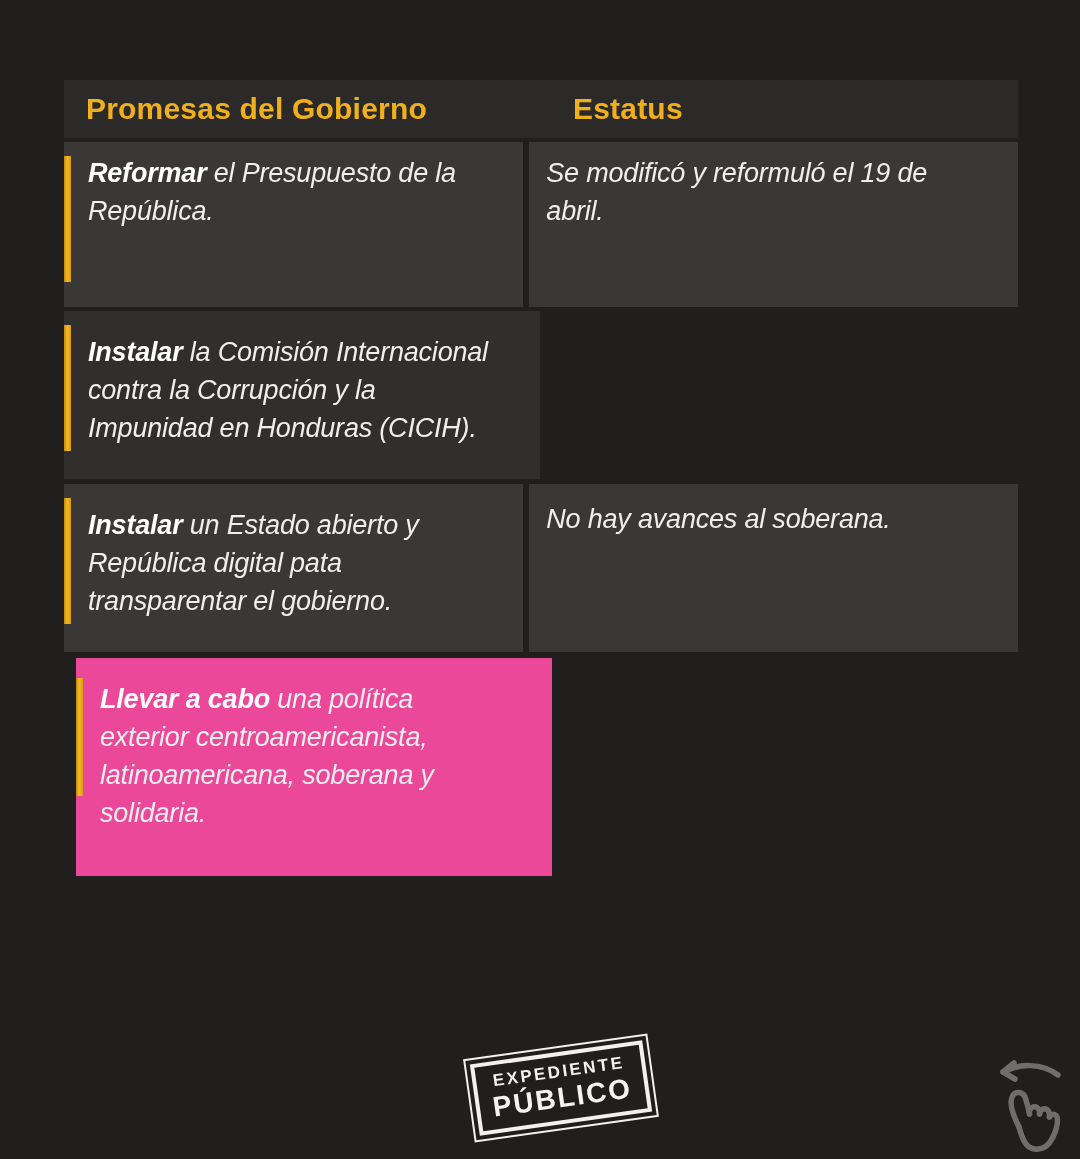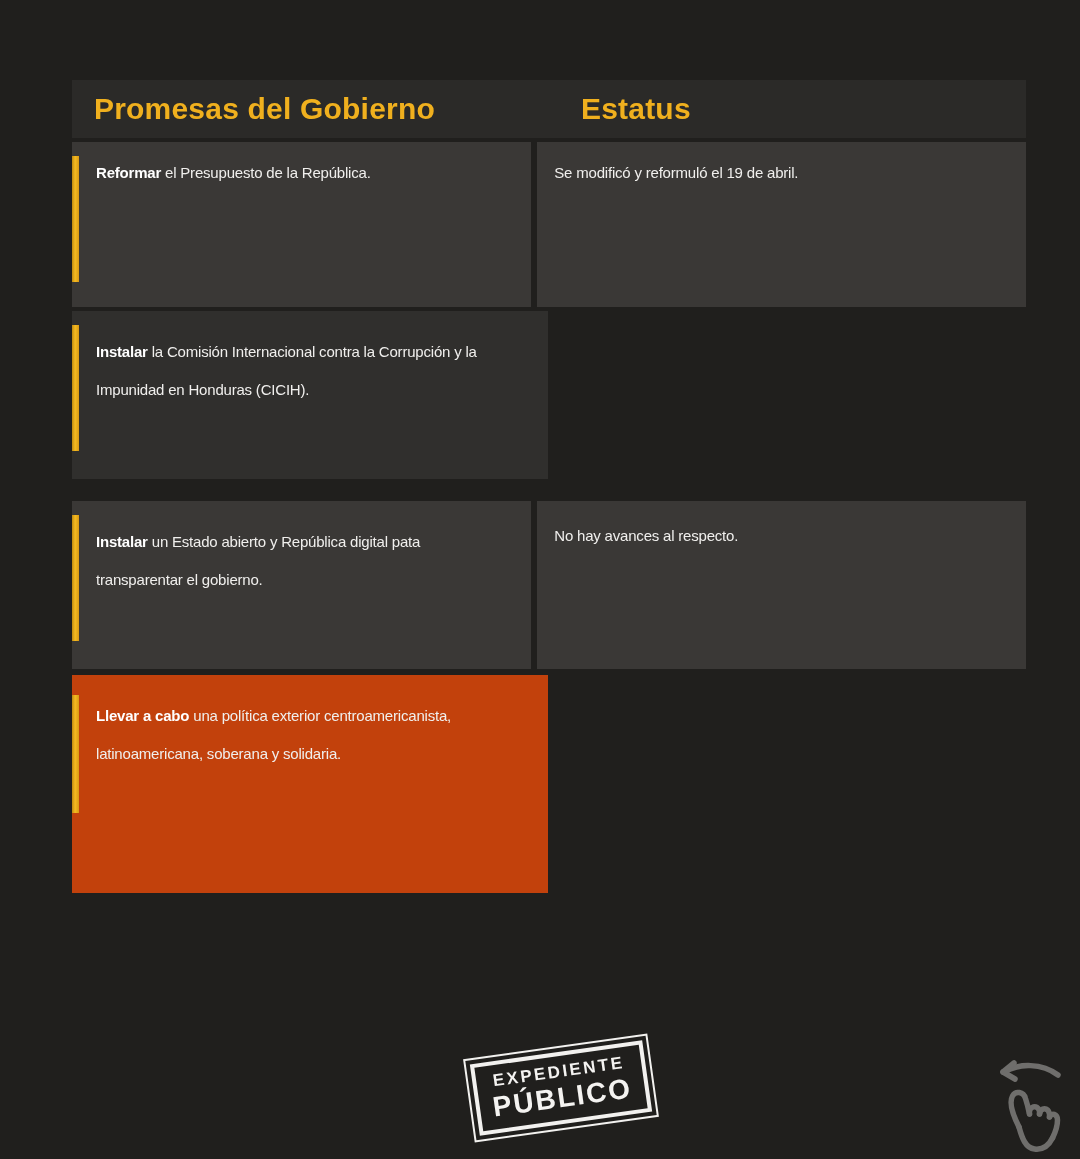--- a/index.html
+++ b/index.html
@@ -6,49 +6,49 @@
   html,body { width:1080px; height:1159px; }
   body {
     background:#201f1d;
     font-family:"Liberation Sans", sans-serif;
     overflow:hidden;
     position:relative;
   }
   .canvas { position:absolute; inset:0; width:1080px; height:1159px; }
 
   
-  .table { position:absolute; left:72px; top:80px; width:954px; }
+  .table { position:absolute; left:64px; top:80px; width:954px; }
 
   .hrow {
     display:flex; height:58px; background:#2b2a28; margin-bottom:4px;
   }
   .hcell { display:flex; align-items:center; }
   .hcell-left  { width:476px; padding-left:22px; }
   .hcell-right { width:472px; padding-left:27px; margin-left:6px;text-align:center; }
   .hlabel {
     color:#f0b01e; font-size:30px; font-weight:bold; letter-spacing:0.2px;
   }
 
   .row { display:flex; }
   .row-1 { margin-bottom:4px; }
   .row-1 .cell { height:165px; background:#3a3836; }
-  .row-2 { margin-bottom:22px; }
+  .row-2 { margin-bottom:5px; }
   .row-2 .cell { height:168px; background:#302f2d; }
   .row-3 { margin-bottom:6px;border-radius:9px; }
   .row-3 .cell { height:168px; background:#3a3836; }
-  .row-4 .cell { height:218px; background:#c2410c; }
+  .row-4 .cell { height:218px; background:#ec4899;margin-left:12px; }
 
   .cell-left  { width:476px; position:relative; padding:12px 52px 0 24px; }
   .cell-right { width:508px; margin-left:6px; padding:12px 28px 12px 17px; }
   .row-2 .cell-left, .row-3 .cell-left, .row-4 .cell-left { padding-top:22px; }
   .row-2 .cell-right, .row-4 .cell-right { padding-top:18px; }
   .row-3 .cell-right { padding-top:16px; }
 
   .cell p {
-    color:#f0efed; font-size:15px; line-height:38px; letter-spacing:-0.2px;
+    color:#f0efed; font-size:27px; line-height:38px; letter-spacing:-0.2px;font-style:italic;
   }
   .lead { font-weight:bold; color:#ffffff; }
 
   .bar {
     position:absolute; left:0; top:14px; width:7px; height:126px;
     background:linear-gradient(to right,#c08a10,#f6bb21 45%,#d99a14);
   }
   .row-4 .bar { height:118px; top:20px; }
 
   
@@ -105,21 +105,21 @@
         <p><strong class="lead">Instalar</strong><span> la Comisión Internacional contra la Corrupción y la Impunidad en Honduras (CICIH).</span></p>
       </div>
     </div>
 
     <div class="row row-3">
       <div class="cell cell-left">
         <span class="bar"></span>
         <p><strong class="lead">Instalar</strong><span> un Estado abierto y República digital pata transparentar el gobierno.</span></p>
       </div>
       <div class="cell cell-right">
-        <p>No hay avances al respecto.</p>
+        <p>No hay avances al soberana.</p>
       </div>
     </div>
 
     <div class="row row-4">
       <div class="cell cell-left">
         <span class="bar"></span>
         <p><strong class="lead">Llevar a cabo</strong><span> una política exterior centroamericanista, latinoamericana, soberana y solidaria.</span></p>
       </div>
     </div>
 

